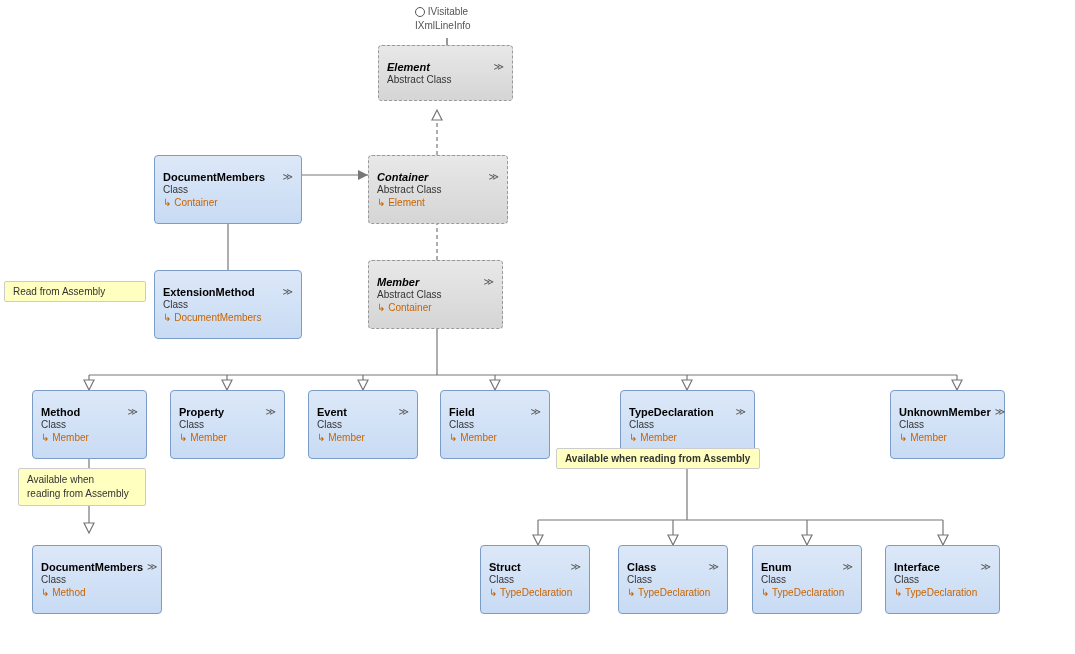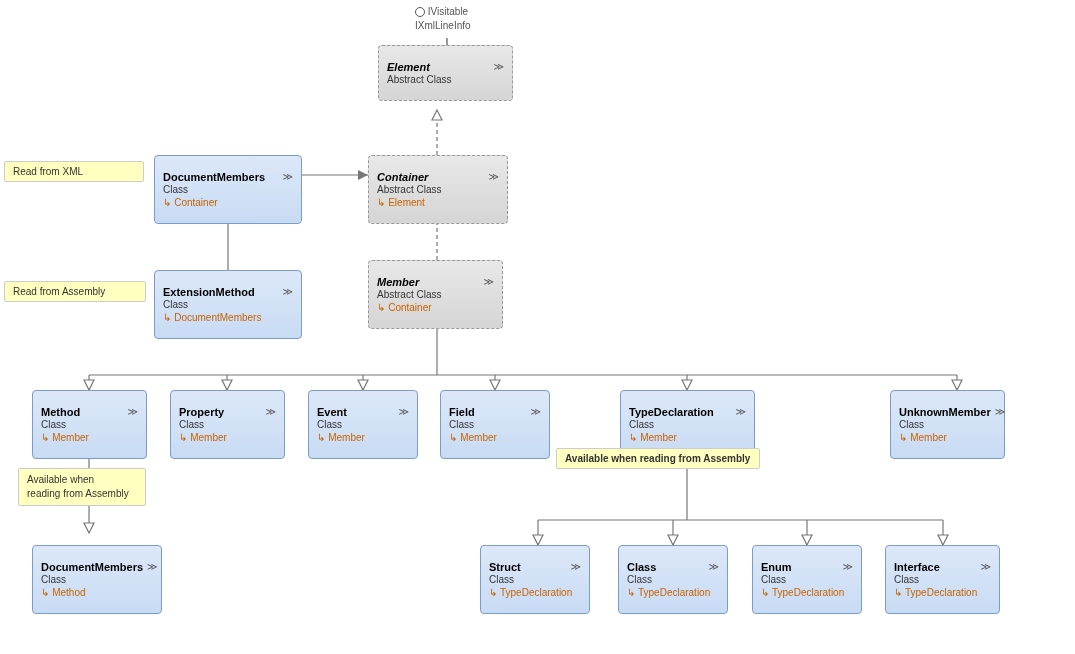--- a/index.html
+++ b/index.html
@@ -313,23 +313,20 @@
 
   <div class="uml-box" style="left:885px; top:545px; width:115px;">
     <div class="uml-box-header">
       <span class="uml-box-name normal">Interface</span>
       <span class="uml-chevron">≫</span>
     </div>
     <div class="uml-box-type">Class</div>
     <div class="uml-box-parent">TypeDeclaration</div>
   </div>
 
-  <div class="note-box" style="left:4px; top:161px; width:140px;">
-    <span>Read from XML</span>
-  </div>
 
   <div class="note-box" style="left:4px; top:281px; width:142px;">
     <span>Read from Assembly</span>
   </div>
 
   <div class="note-box" style="left:18px; top:468px; width:128px; font-size:10px; line-height:14px;">
     <span>Available when<br>reading from Assembly</span>
   </div>
 
   <div class="note-box" style="left:556px; top:448px; width:204px;font-weight:bold;">

